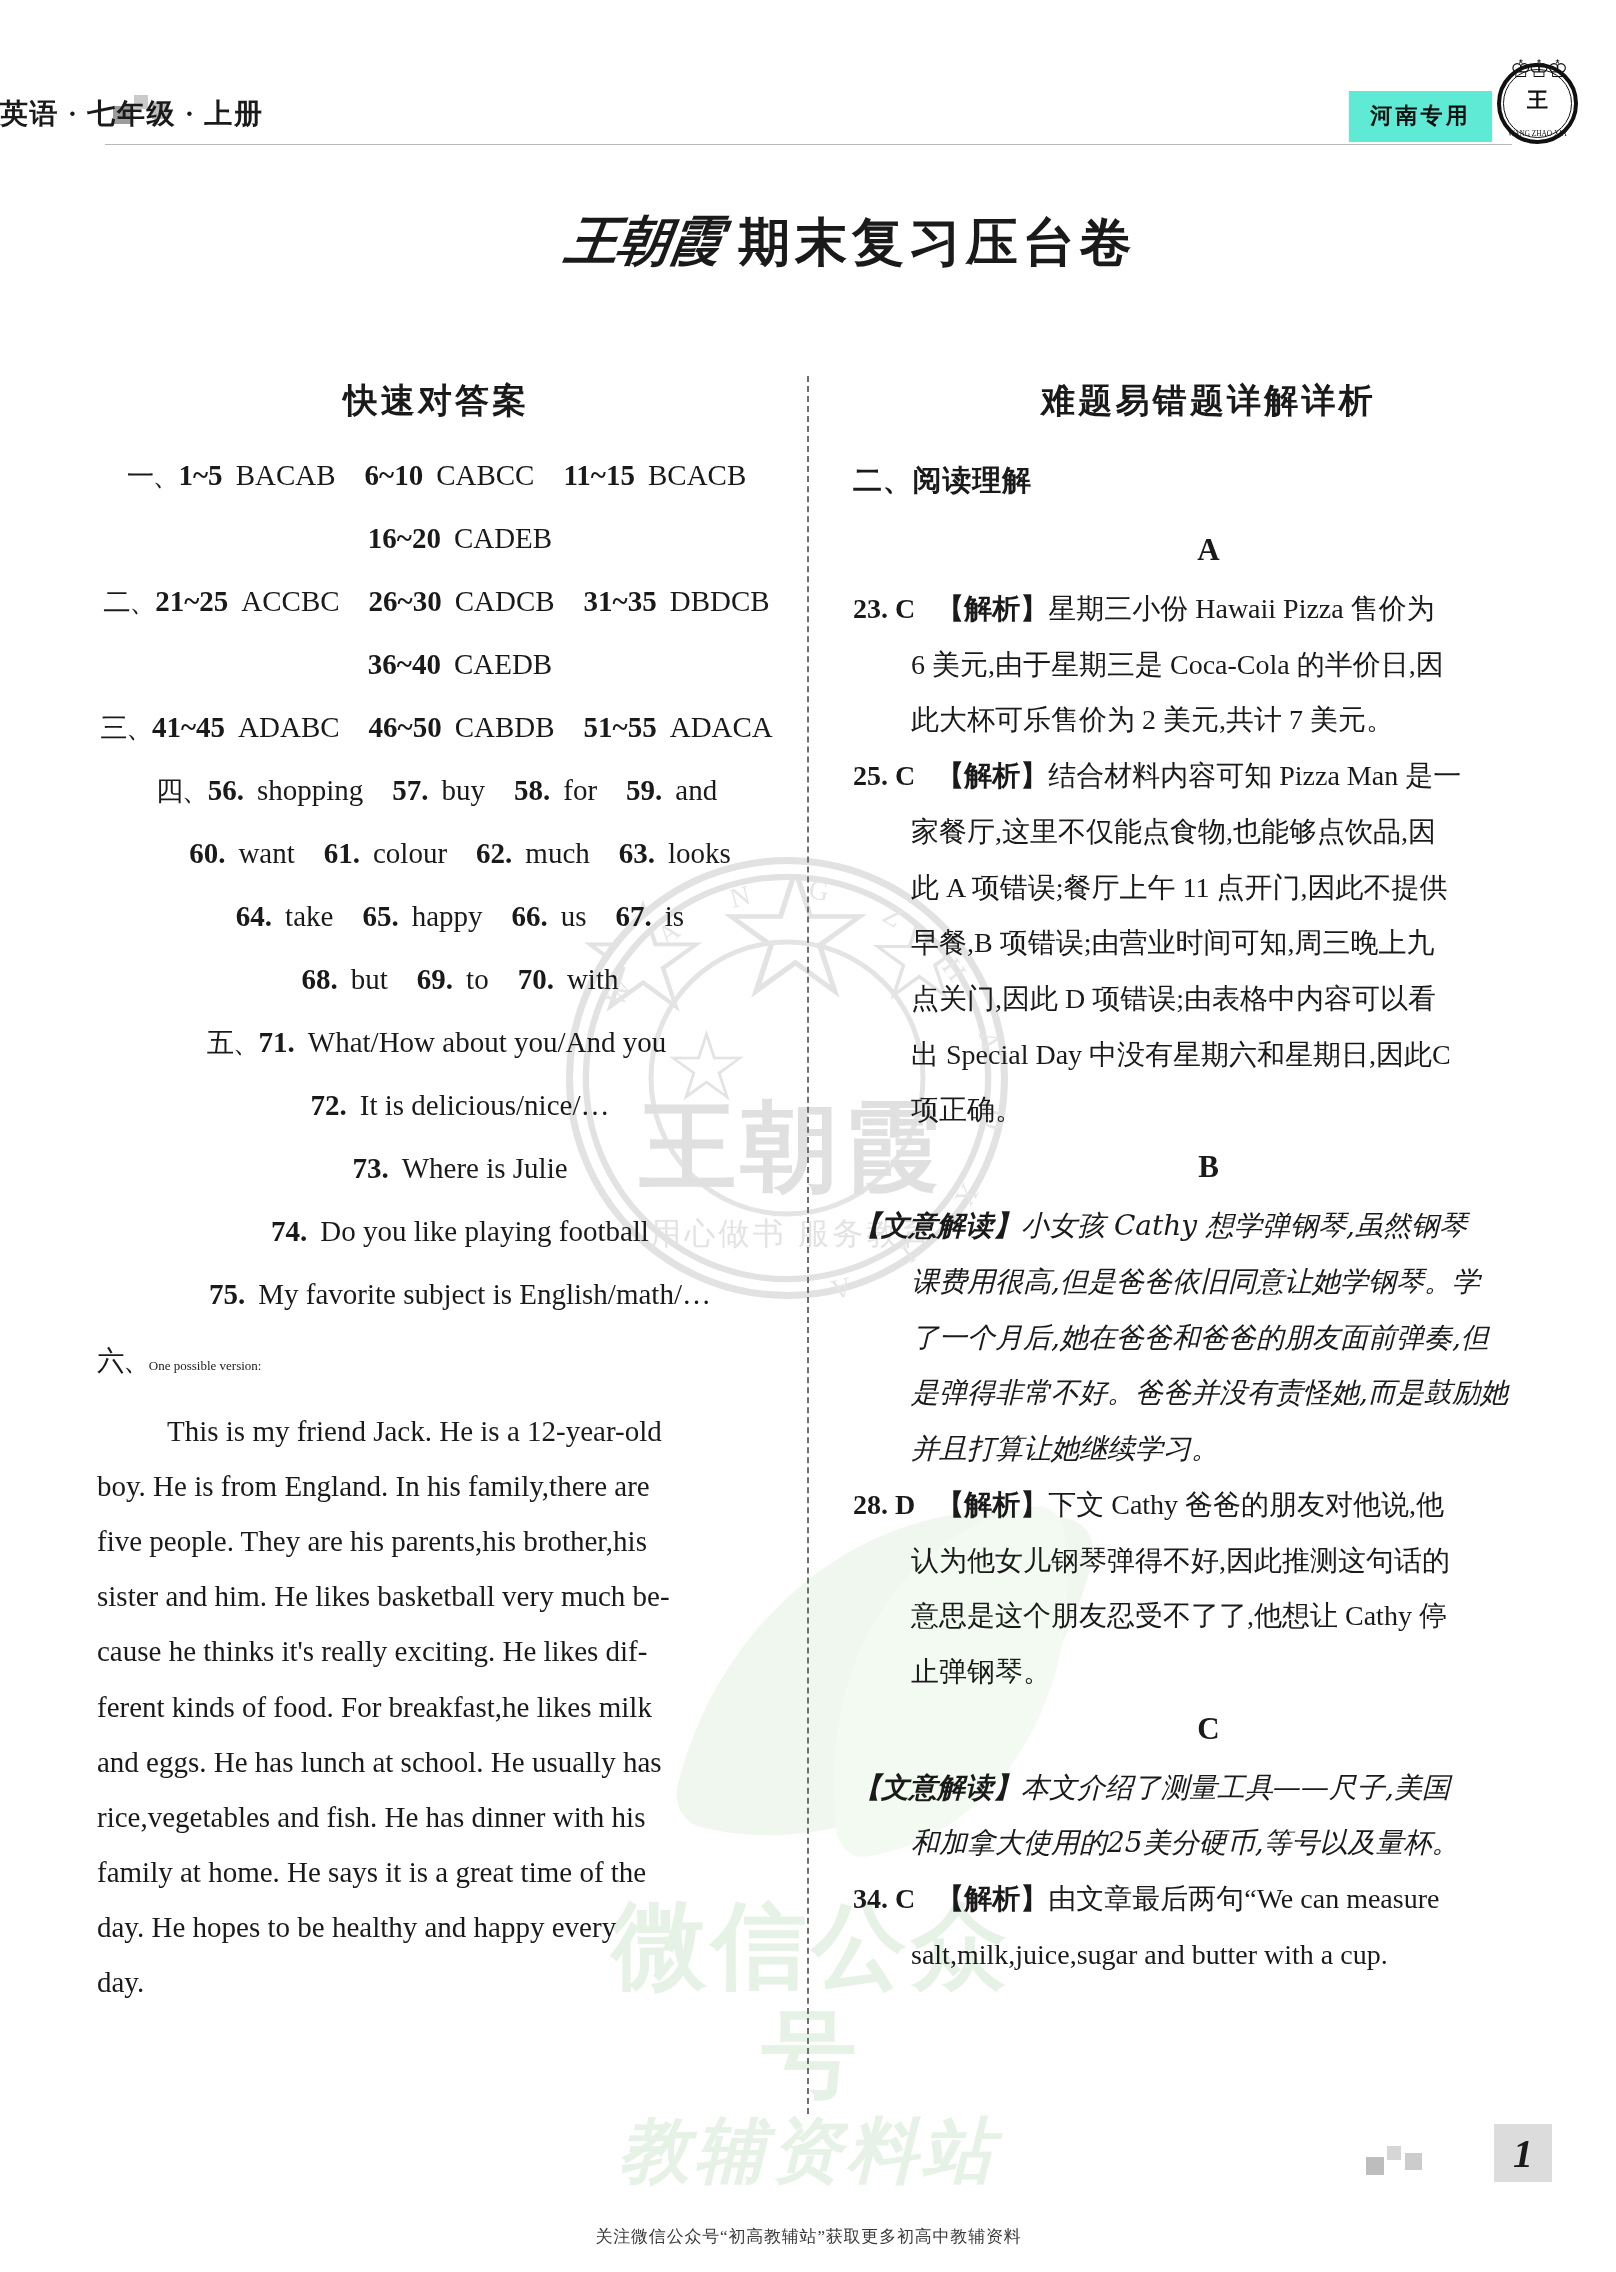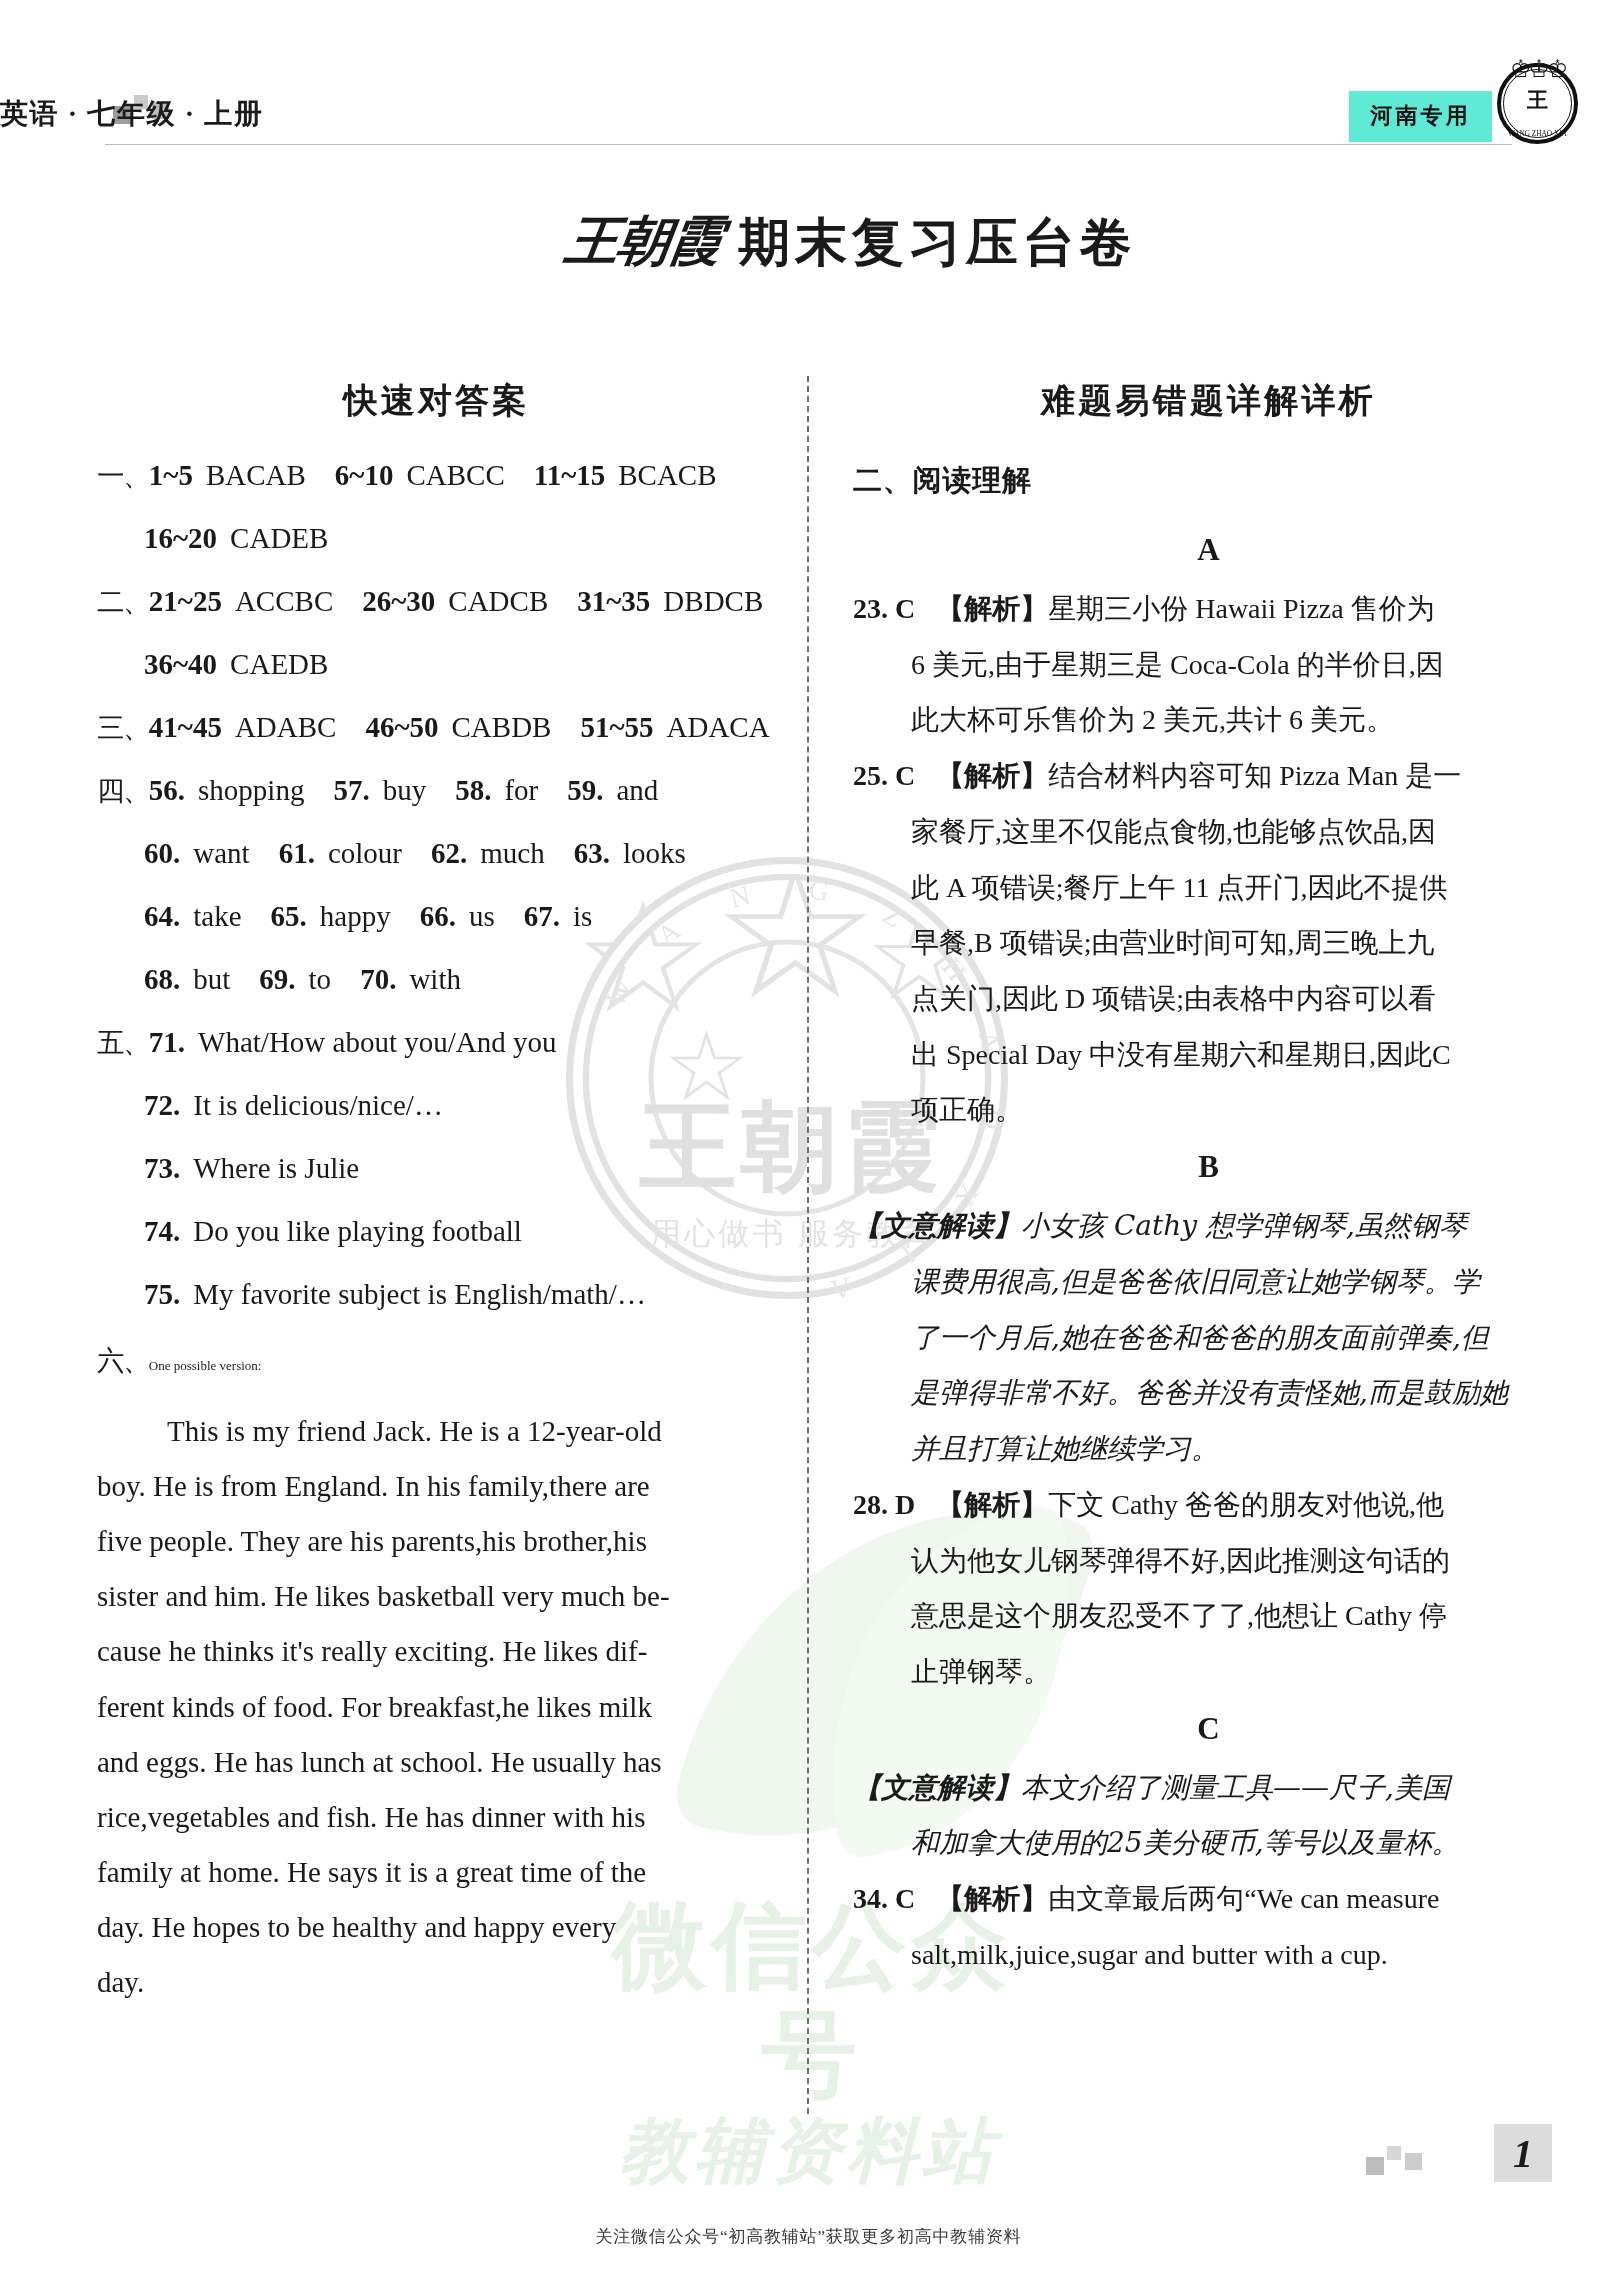--- a/index.html
+++ b/index.html
@@ -224,21 +224,21 @@
   .col-right { left: 853px; width: 711px; }
 
   .col-title {
     text-align: center;
     font-size: 34px;
     font-weight: bold;
     letter-spacing: 3.2px;
     margin-bottom: 37px;
   }
 
-  .ans-block { font-size: 29px; line-height: 1.0; }
+  .ans-block { font-size: 29px; line-height: 1.0; text-align: center; }
   .ans-line {
     display: block;
     margin-bottom: 34px;
     white-space: nowrap;
   }
   .ans-line.indent { padding-left: 47px; }
   .cn-num {
     font-weight: normal;
     font-size: 27.5px;
     letter-spacing: -1.6px;
@@ -426,21 +426,21 @@
   </div>
 
   <div class="col col-right">
     <div class="col-title">难题易错题详解详析</div>
     <div class="sec-head">二、阅读理解</div>
     <div id="right-passages">
         <div class="passage-letter">A</div>
         <div class="expl">
           <span class="expl-line"><span class="qnum">23. </span><span class="ansletter">C</span><span class="gap-m"></span><span class="tag">【解析】</span><span>星期三小份 Hawaii  Pizza 售价为</span></span>
           <span class="expl-line hang">6 美元,由于星期三是 Coca-Cola 的半价日,因</span>
-          <span class="expl-line hang">此大杯可乐售价为 2 美元,共计 6 美元。</span>
+          <span class="expl-line hang">此大杯可乐售价为 2 美元,共计 7 美元。</span>
         </div>
         <div class="expl">
           <span class="expl-line"><span class="qnum">25. </span><span class="ansletter">C</span><span class="gap-m"></span><span class="tag">【解析】</span><span>结合材料内容可知 Pizza Man 是一</span></span>
           <span class="expl-line hang">家餐厅,这里不仅能点食物,也能够点饮品,因</span>
           <span class="expl-line hang">此 A 项错误;餐厅上午 11 点开门,因此不提供</span>
           <span class="expl-line hang">早餐,B 项错误;由营业时间可知,周三晚上九</span>
           <span class="expl-line hang">点关门,因此 D 项错误;由表格中内容可以看</span>
           <span class="expl-line hang">出 Special Day 中没有星期六和星期日,因此C</span>
           <span class="expl-line hang">项正确。</span>
         </div>

